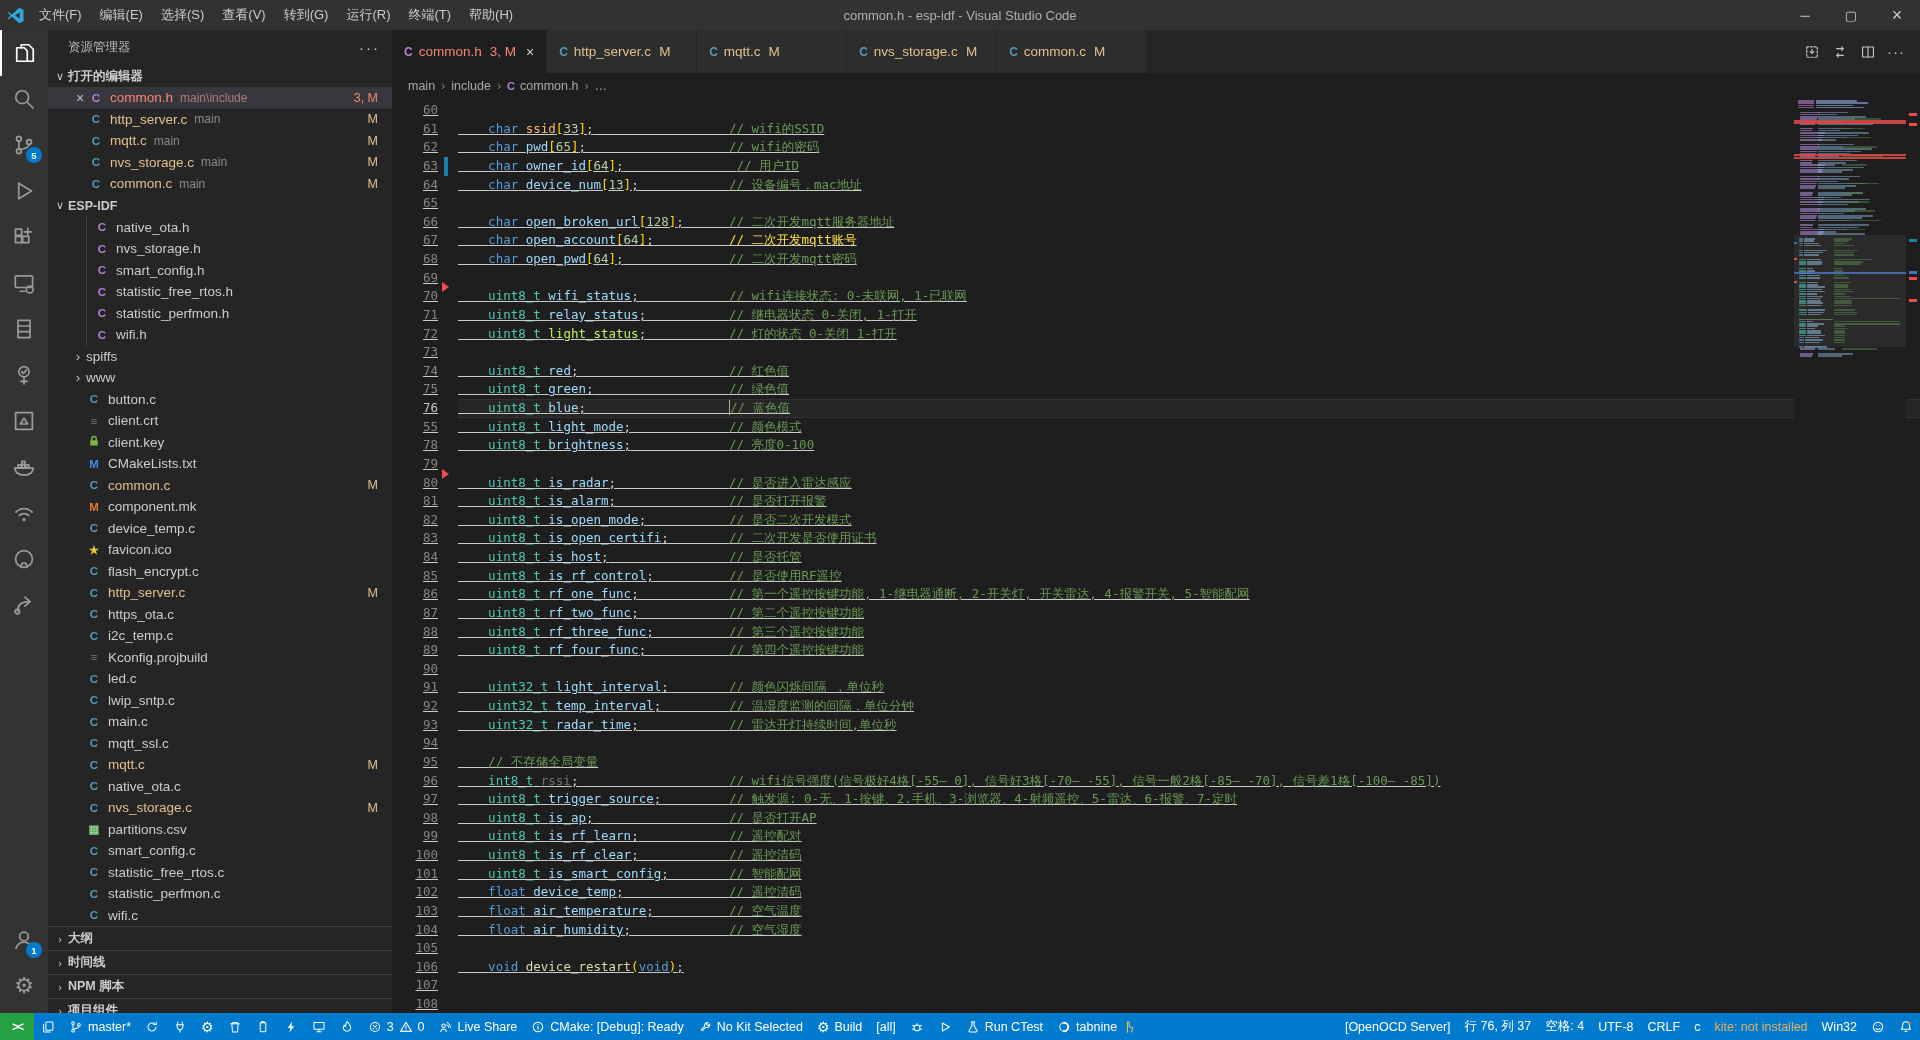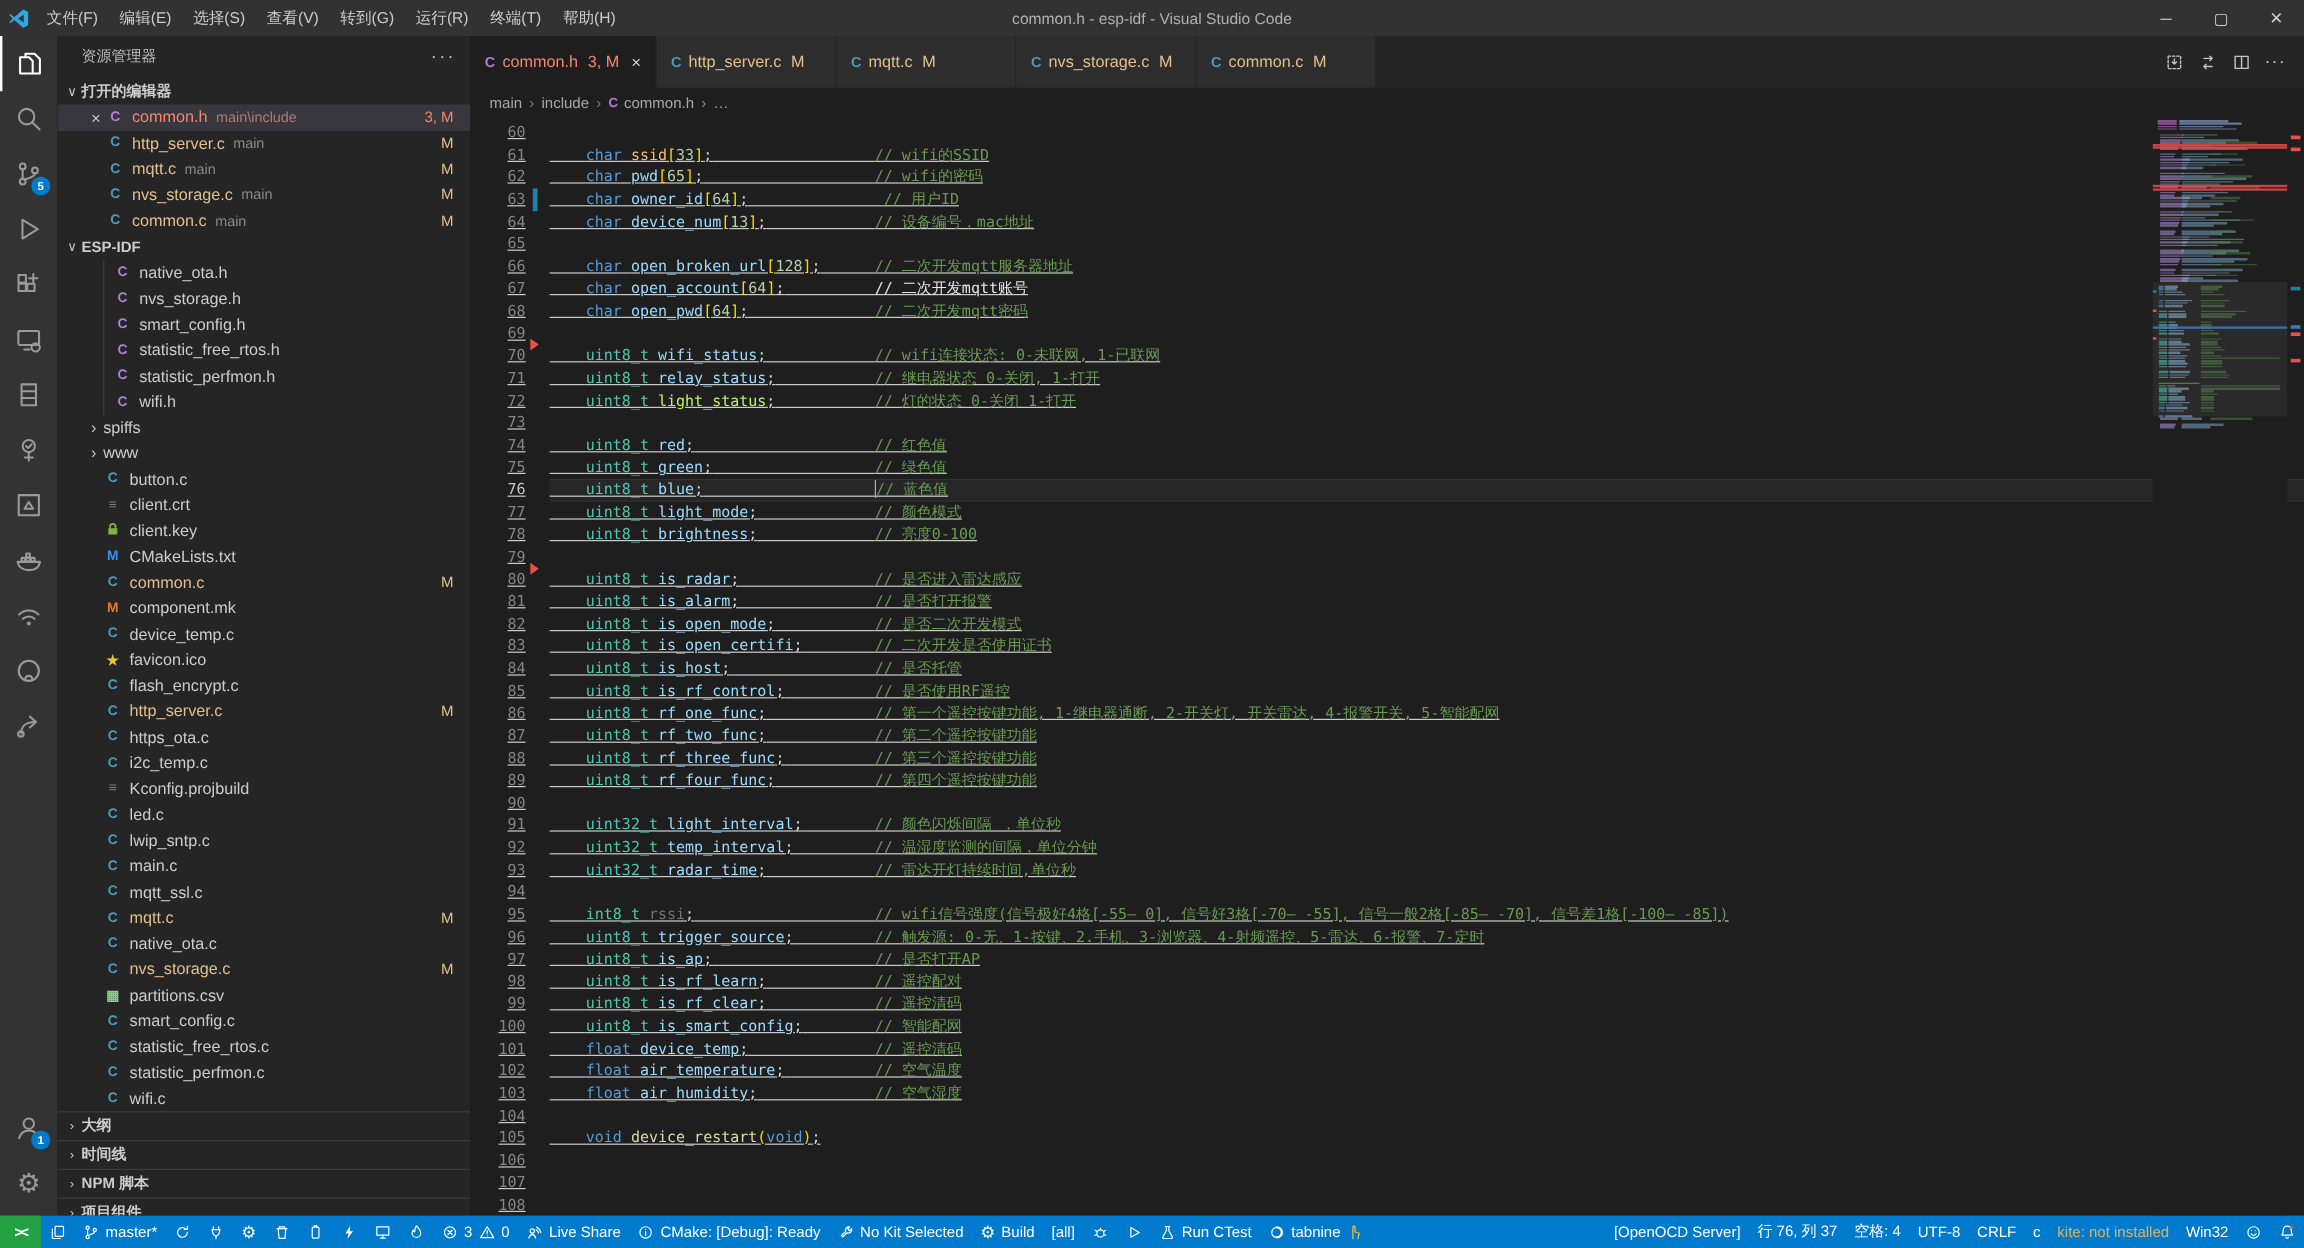--- a/index.html
+++ b/index.html
@@ -562,21 +562,21 @@
             <div class="gnum">67</div>
             <div class="gnum">68</div>
             <div class="gnum">69</div>
             <div class="gnum">70</div>
             <div class="gnum">71</div>
             <div class="gnum">72</div>
             <div class="gnum">73</div>
             <div class="gnum">74</div>
             <div class="gnum">75</div>
             <div class="gnum cur">76</div>
-            <div class="gnum">77</div>
+            <div class="gnum">55</div>
             <div class="gnum">78</div>
             <div class="gnum">79</div>
             <div class="gnum">80</div>
             <div class="gnum">81</div>
             <div class="gnum">82</div>
             <div class="gnum">83</div>
             <div class="gnum">84</div>
             <div class="gnum">85</div>
             <div class="gnum">86</div>
             <div class="gnum">87</div>
@@ -606,21 +606,21 @@
             <div class="gmark" style="left: 50px; top: 369.8px; width: 0px; height: 0px; border-left: 7px solid rgb(241, 76, 76); border-top: 5px solid transparent; border-bottom: 5px solid transparent;"></div>
           </div>
         <div class="code-area" id="code-area">
             <div class="cline"></div>
             <div class="cline">    <span style="color:#569cd6">char</span> <span style="color:#fdba74">ssid</span><span style="color:#ffd700">[</span><span style="color:#b5cea8">33</span><span style="color:#ffd700">]</span><span style="color:#d4d4d4">;</span>                  <span style="color:#6a9955">// wifi的SSID</span></div>
             <div class="cline">    <span style="color:#569cd6">char</span> <span style="color:#9cdcfe">pwd</span><span style="color:#ffd700">[</span><span style="color:#b5cea8">65</span><span style="color:#ffd700">]</span><span style="color:#d4d4d4">;</span>                   <span style="color:#6a9955">// wifi的密码</span></div>
             <div class="cline">    <span style="color:#569cd6">char</span> <span style="color:#9cdcfe">owner_id</span><span style="color:#ffd700">[</span><span style="color:#b5cea8">64</span><span style="color:#ffd700">]</span><span style="color:#d4d4d4">;</span>               <span style="color:#6a9955">// 用户ID</span></div>
             <div class="cline">    <span style="color:#569cd6">char</span> <span style="color:#9cdcfe">device_num</span><span style="color:#ffd700">[</span><span style="color:#b5cea8">13</span><span style="color:#ffd700">]</span><span style="color:#d4d4d4">;</span>            <span style="color:#6a9955">// 设备编号，mac地址</span></div>
             <div class="cline"></div>
             <div class="cline">    <span style="color:#569cd6">char</span> <span style="color:#9cdcfe">open_broken_url</span><span style="color:#ffd700">[</span><span style="color:#b5cea8">128</span><span style="color:#ffd700">]</span><span style="color:#d4d4d4">;</span>      <span style="color:#6a9955">// 二次开发mqtt服务器地址</span></div>
-            <div class="cline">    <span style="color:#569cd6">char</span> <span style="color:#9cdcfe">open_account</span><span style="color:#ffd700">[</span><span style="color:#b5cea8">64</span><span style="color:#ffd700">]</span><span style="color:#d4d4d4">;</span>          <span style="color:#e5e5e5">// 二次开发mqtt账号</span></div>
+            <div class="cline">    <span style="color:#569cd6">char</span> <span style="color:#9cdcfe">open_account</span><span style="color:#ffd700">[</span><span style="color:#b5cea8">64</span><span style="color:#ffd700">]</span><span style="color:#d4d4d4">;</span>          <span style="color:#fde047">// 二次开发mqtt账号</span></div>
             <div class="cline">    <span style="color:#569cd6">char</span> <span style="color:#9cdcfe">open_pwd</span><span style="color:#ffd700">[</span><span style="color:#b5cea8">64</span><span style="color:#ffd700">]</span><span style="color:#d4d4d4">;</span>              <span style="color:#6a9955">// 二次开发mqtt密码</span></div>
             <div class="cline"></div>
             <div class="cline">    <span style="color:#4ec9b0">uint8_t</span> <span style="color:#9cdcfe">wifi_status</span><span style="color:#d4d4d4">;</span>            <span style="color:#6a9955">// wifi连接状态: 0-未联网, 1-已联网</span></div>
             <div class="cline">    <span style="color:#4ec9b0">uint8_t</span> <span style="color:#9cdcfe">relay_status</span><span style="color:#d4d4d4">;</span>           <span style="color:#6a9955">// 继电器状态 0-关闭, 1-打开</span></div>
             <div class="cline">    <span style="color:#4ec9b0">uint8_t</span> <span style="color:#bef264">light_status</span><span style="color:#d4d4d4">;</span>           <span style="color:#6a9955">// 灯的状态 0-关闭 1-打开</span></div>
             <div class="cline"></div>
             <div class="cline">    <span style="color:#4ec9b0">uint8_t</span> <span style="color:#9cdcfe">red</span><span style="color:#d4d4d4">;</span>                    <span style="color:#6a9955">// 红色值</span></div>
             <div class="cline">    <span style="color:#4ec9b0">uint8_t</span> <span style="color:#9cdcfe">green</span><span style="color:#d4d4d4">;</span>                  <span style="color:#6a9955">// 绿色值</span></div>
             <div class="cline current">    <span style="color:#4ec9b0">uint8_t</span> <span style="color:#9cdcfe">blue</span><span style="color:#d4d4d4">;</span>                   <span class="cursor"></span><span style="color:#6a9955">// 蓝色值</span></div>
             <div class="cline">    <span style="color:#4ec9b0">uint8_t</span> <span style="color:#9cdcfe">light_mode</span><span style="color:#d4d4d4">;</span>             <span style="color:#6a9955">// 颜色模式</span></div>
@@ -634,20 +634,21 @@
             <div class="cline">    <span style="color:#4ec9b0">uint8_t</span> <span style="color:#9cdcfe">is_rf_control</span><span style="color:#d4d4d4">;</span>          <span style="color:#6a9955">// 是否使用RF遥控</span></div>
             <div class="cline">    <span style="color:#4ec9b0">uint8_t</span> <span style="color:#9cdcfe">rf_one_func</span><span style="color:#d4d4d4">;</span>            <span style="color:#6a9955">// 第一个遥控按键功能, 1-继电器通断, 2-开关灯, 开关雷达, 4-报警开关, 5-智能配网</span></div>
             <div class="cline">    <span style="color:#4ec9b0">uint8_t</span> <span style="color:#9cdcfe">rf_two_func</span><span style="color:#d4d4d4">;</span>            <span style="color:#6a9955">// 第二个遥控按键功能</span></div>
             <div class="cline">    <span style="color:#4ec9b0">uint8_t</span> <span style="color:#9cdcfe">rf_three_func</span><span style="color:#d4d4d4">;</span>          <span style="color:#6a9955">// 第三个遥控按键功能</span></div>
             <div class="cline">    <span style="color:#4ec9b0">uint8_t</span> <span style="color:#9cdcfe">rf_four_func</span><span style="color:#d4d4d4">;</span>           <span style="color:#6a9955">// 第四个遥控按键功能</span></div>
             <div class="cline"></div>
             <div class="cline">    <span style="color:#4ec9b0">uint32_t</span> <span style="color:#9cdcfe">light_interval</span><span style="color:#d4d4d4">;</span>        <span style="color:#6a9955">// 颜色闪烁间隔 ，单位秒</span></div>
             <div class="cline">    <span style="color:#4ec9b0">uint32_t</span> <span style="color:#9cdcfe">temp_interval</span><span style="color:#d4d4d4">;</span>         <span style="color:#6a9955">// 温湿度监测的间隔，单位分钟</span></div>
             <div class="cline">    <span style="color:#4ec9b0">uint32_t</span> <span style="color:#9cdcfe">radar_time</span><span style="color:#d4d4d4">;</span>            <span style="color:#6a9955">// 雷达开灯持续时间,单位秒</span></div>
             <div class="cline"></div>
+            <div class="cline">    <span style="color:#6a9955">// 不存储全局变量</span></div>
             <div class="cline">    <span style="color:#4ec9b0">int8_t</span> <span style="color:#737373">rssi</span><span style="color:#d4d4d4">;</span>                    <span style="color:#6a9955">// wifi信号强度(信号极好4格[-55— 0], 信号好3格[-70— -55], 信号一般2格[-85— -70], 信号差1格[-100— -85])</span></div>
             <div class="cline">    <span style="color:#4ec9b0">uint8_t</span> <span style="color:#9cdcfe">trigger_source</span><span style="color:#d4d4d4">;</span>         <span style="color:#6a9955">// 触发源: 0-无、1-按键、2.手机、3-浏览器、4-射频遥控、5-雷达、6-报警、7-定时</span></div>
             <div class="cline">    <span style="color:#4ec9b0">uint8_t</span> <span style="color:#9cdcfe">is_ap</span><span style="color:#d4d4d4">;</span>                  <span style="color:#6a9955">// 是否打开AP</span></div>
             <div class="cline">    <span style="color:#4ec9b0">uint8_t</span> <span style="color:#9cdcfe">is_rf_learn</span><span style="color:#d4d4d4">;</span>            <span style="color:#6a9955">// 遥控配对</span></div>
             <div class="cline">    <span style="color:#4ec9b0">uint8_t</span> <span style="color:#9cdcfe">is_rf_clear</span><span style="color:#d4d4d4">;</span>            <span style="color:#6a9955">// 遥控清码</span></div>
             <div class="cline">    <span style="color:#4ec9b0">uint8_t</span> <span style="color:#9cdcfe">is_smart_config</span><span style="color:#d4d4d4">;</span>        <span style="color:#6a9955">// 智能配网</span></div>
             <div class="cline">    <span style="color:#569cd6">float</span> <span style="color:#9cdcfe">device_temp</span><span style="color:#d4d4d4">;</span>              <span style="color:#6a9955">// 遥控清码</span></div>
             <div class="cline">    <span style="color:#569cd6">float</span> <span style="color:#9cdcfe">air_temperature</span><span style="color:#d4d4d4">;</span>          <span style="color:#6a9955">// 空气温度</span></div>
             <div class="cline">    <span style="color:#569cd6">float</span> <span style="color:#9cdcfe">air_humidity</span><span style="color:#d4d4d4">;</span>             <span style="color:#6a9955">// 空气湿度</span></div>
             <div class="cline"></div>

